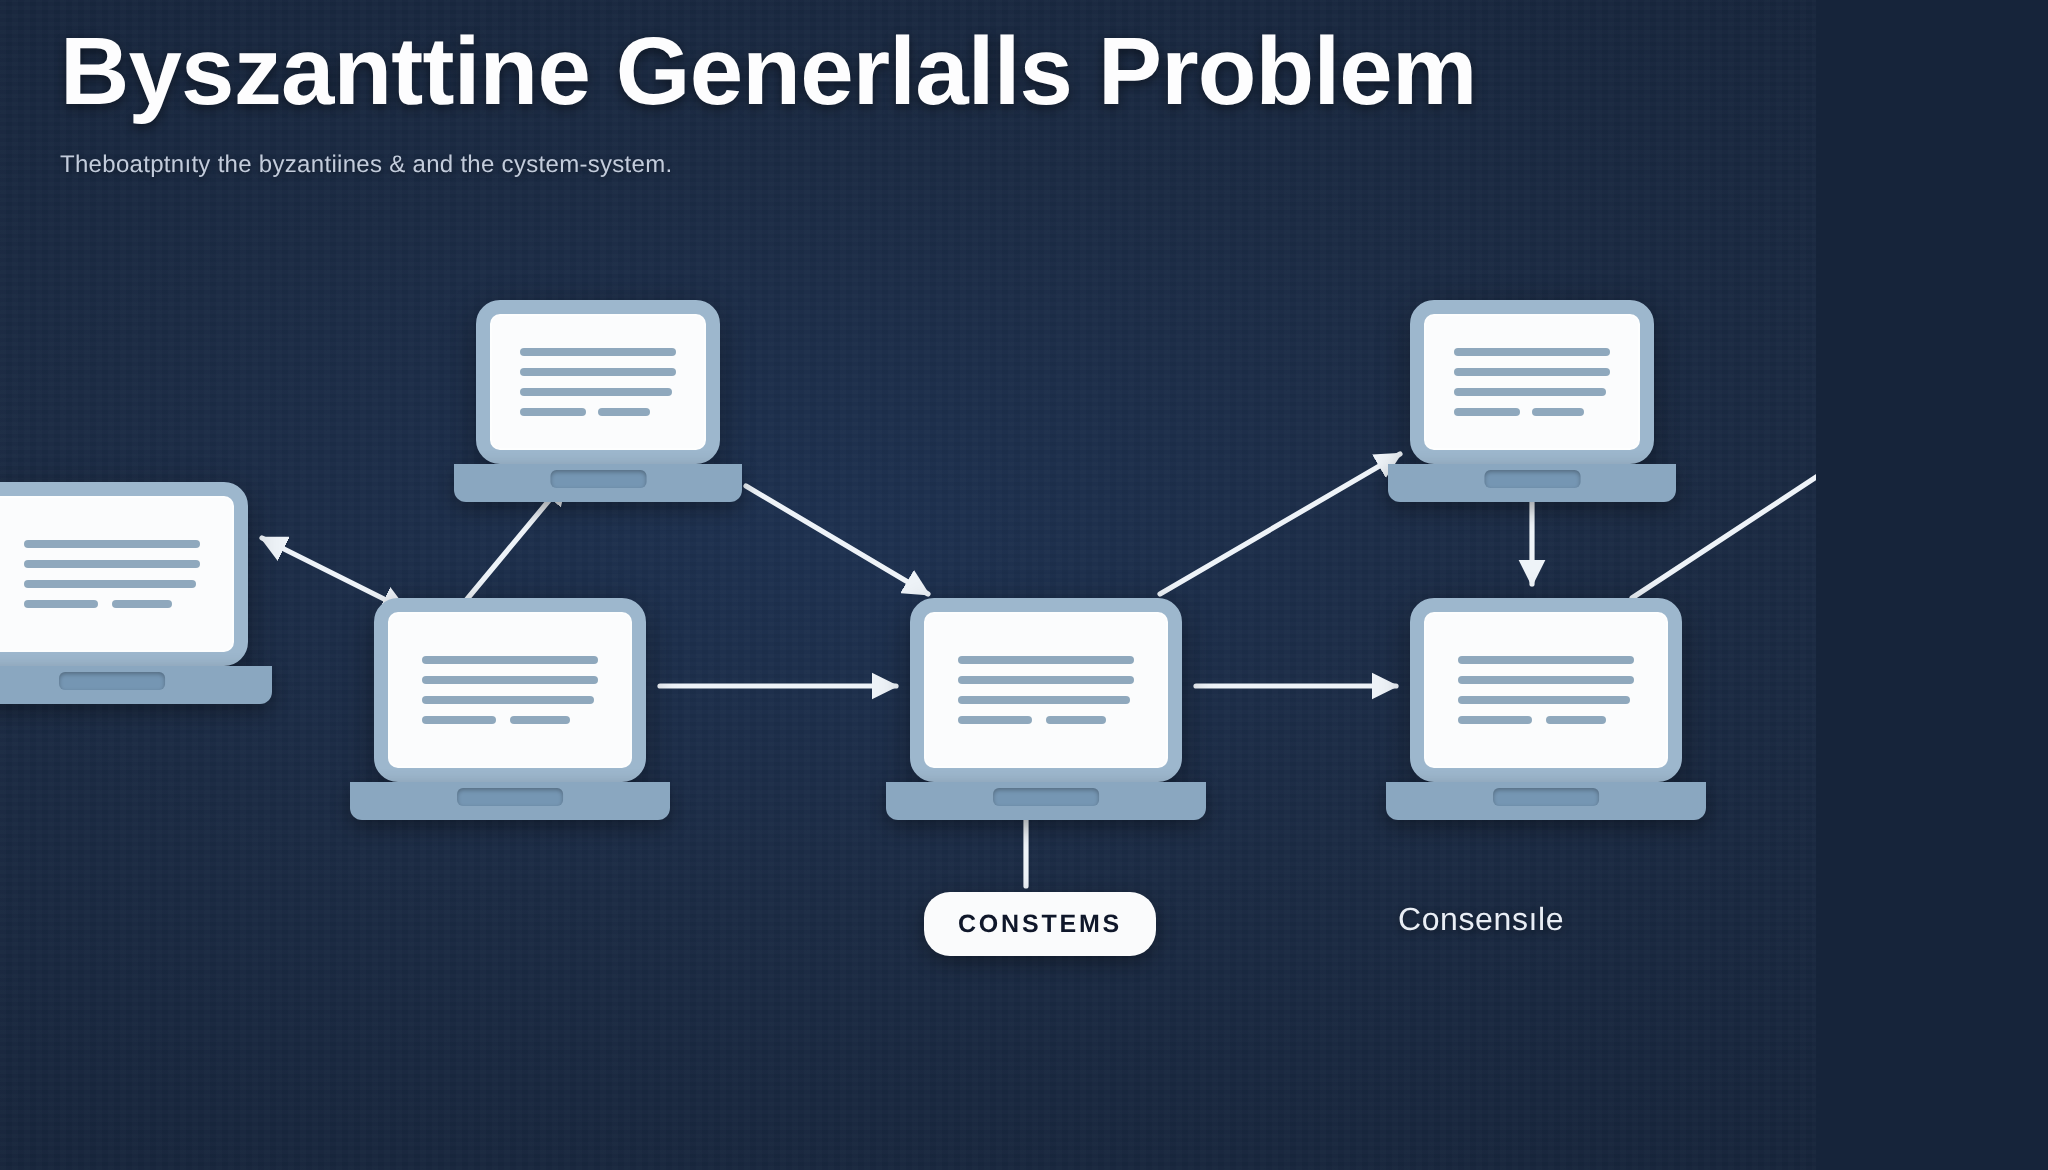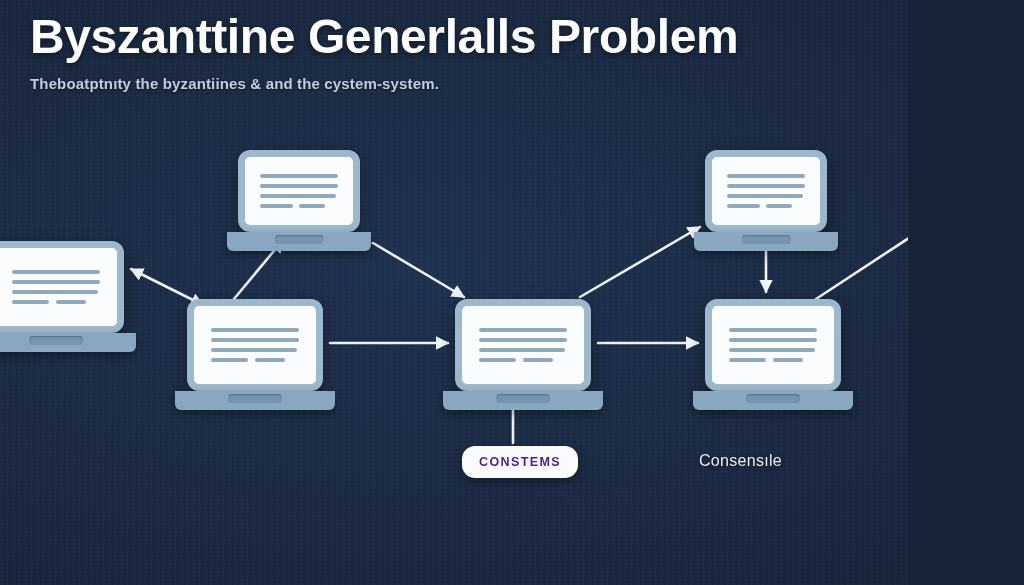--- a/index.html
+++ b/index.html
@@ -28,22 +28,22 @@
 
   
   .header { position:absolute; left:30px; top:12px; width:980px; z-index:6; }
   .title {
     font-size:48px; font-weight:bold; color:#fdfdfe;
     letter-spacing:-0.4px; line-height:1.06;
     text-shadow:0 2px 6px rgba(0,0,0,.45);
     white-space:nowrap;
   }
   .subtitle {
-    margin-top:12px; font-size:15px; color:#c3ccdb;
-    letter-spacing:.15px; font-weight:700; white-space:nowrap;
+    margin-top:12px; font-size:12px; color:#c3ccdb;
+    letter-spacing:.15px; font-weight:400; white-space:nowrap;
     text-shadow:0 1px 3px rgba(0,0,0,.4);
   }
 
   
   #links { position:absolute; inset:0; width:1024px; height:585px; z-index:2; }
 
   
   .laptop { position:absolute; z-index:4; }
   .lid {
     background:#fbfcfd;
@@ -99,21 +99,21 @@
 
   
   .pill {
     position:absolute; z-index:5;
     left:462px; top:446px;
     background:#fafbfc;
     border-radius:13px;
     padding:9px 17px;
     font-size:12.5px; font-weight:bold;
     letter-spacing:1.4px;
-    color:#4c1d95;
+    color:#0f172a;
     box-shadow:0 3px 10px rgba(0,0,0,.35);
   }
 
   
   .textlabel {
     position:absolute; z-index:5;
     left:699px; top:452px;
     font-size:16px; color:#e9eef5; letter-spacing:.3px;
     text-shadow:0 1px 4px rgba(0,0,0,.45);
   }

